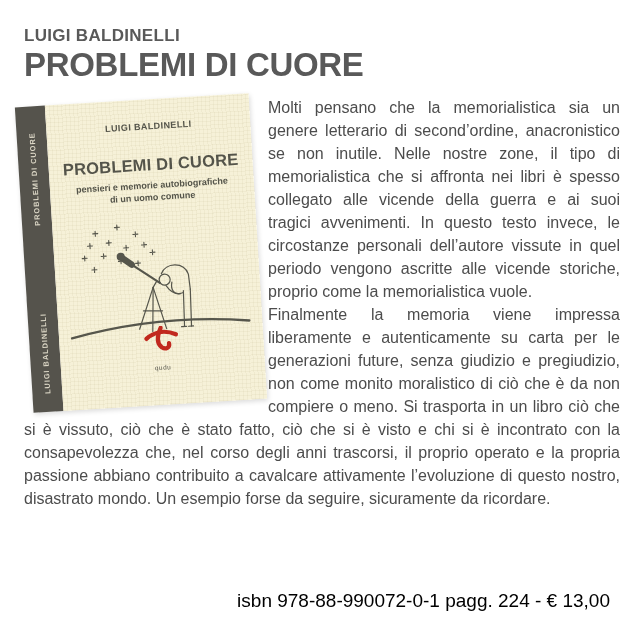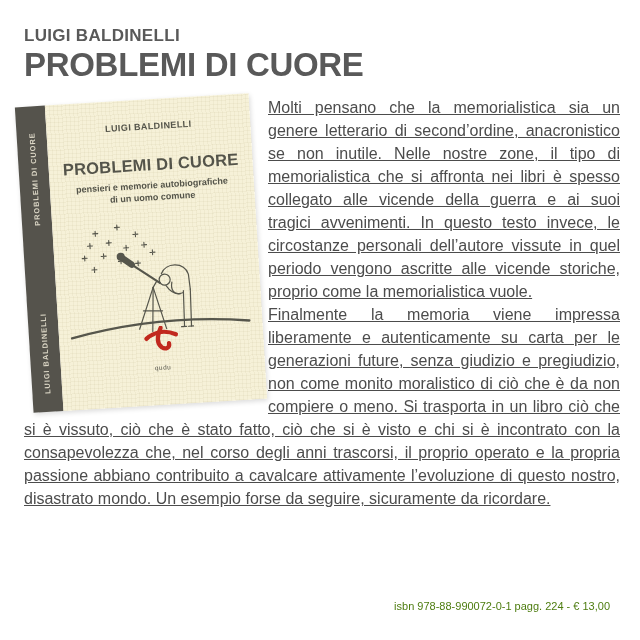--- a/index.html
+++ b/index.html
@@ -8,21 +8,21 @@
     font-family:"Liberation Sans", sans-serif; color:#4c4c4c; overflow:hidden;
   }
   
   .header { padding:26px 24px 0 24px; color:#595959; }
   .hdr-author { font-size:17px; font-weight:bold; letter-spacing:0.3px; }
   .hdr-title  { font-size:33px; font-weight:bold; letter-spacing:-0.3px; line-height:1.04; margin-top:2px; }
   .hdr-subtitle { font-size:17.5px; font-weight:bold; margin-top:4px; }
 
   
   .content { margin:14px 20px 0 24px; text-align:justify; font-size:16px; line-height:23px; color:#4c4c4c; }
-  .content p { margin:0;text-decoration:underline; }
+  .content p { margin:0; }
   .content::after { content:""; display:block; clear:both; }
 
   
   .book {
     float:left; width:234px; height:306px; margin:4px 10px 8px 0;
     transform:rotate(-3.5deg); transform-origin:50% 50%;
     display:flex; box-shadow:1px 2px 5px rgba(0,0,0,0.14);
   }
   .spine {
     width:30px; background:#55534c; flex:none;
@@ -43,21 +43,21 @@
   }
   .c-author { font-size:9px; font-weight:bold; letter-spacing:0.4px; }
   .c-title  { font-size:16.5px; font-weight:bold; letter-spacing:0.2px; margin-top:15px; }
   .c-sub    { font-size:9px; font-weight:600; line-height:1.3; margin-top:4px; }
   .c-sub span { display:block; }
   .illus { position:absolute; top:122px; left:7px; }
   .logo-block { position:absolute; left:0; right:0; bottom:26px; text-align:center; }
   .logo-text { font-size:6.5px; color:#54544a; letter-spacing:0.5px; margin-top:-2px; }
 
   
-  .isbn { position:absolute; right:30px; bottom:28px; font-size:11px; color:#4d7c0f; }
+  .isbn { position:absolute; right:30px; bottom:28px; font-size:19px; color:#000000; }
 </style>
 </head>
 <body>
 
 <div class="page">
 
   <div class="header">
     <div class="hdr-author">LUIGI BALDINELLI</div>
     <div class="hdr-title">PROBLEMI DI CUORE</div>
   </div>

